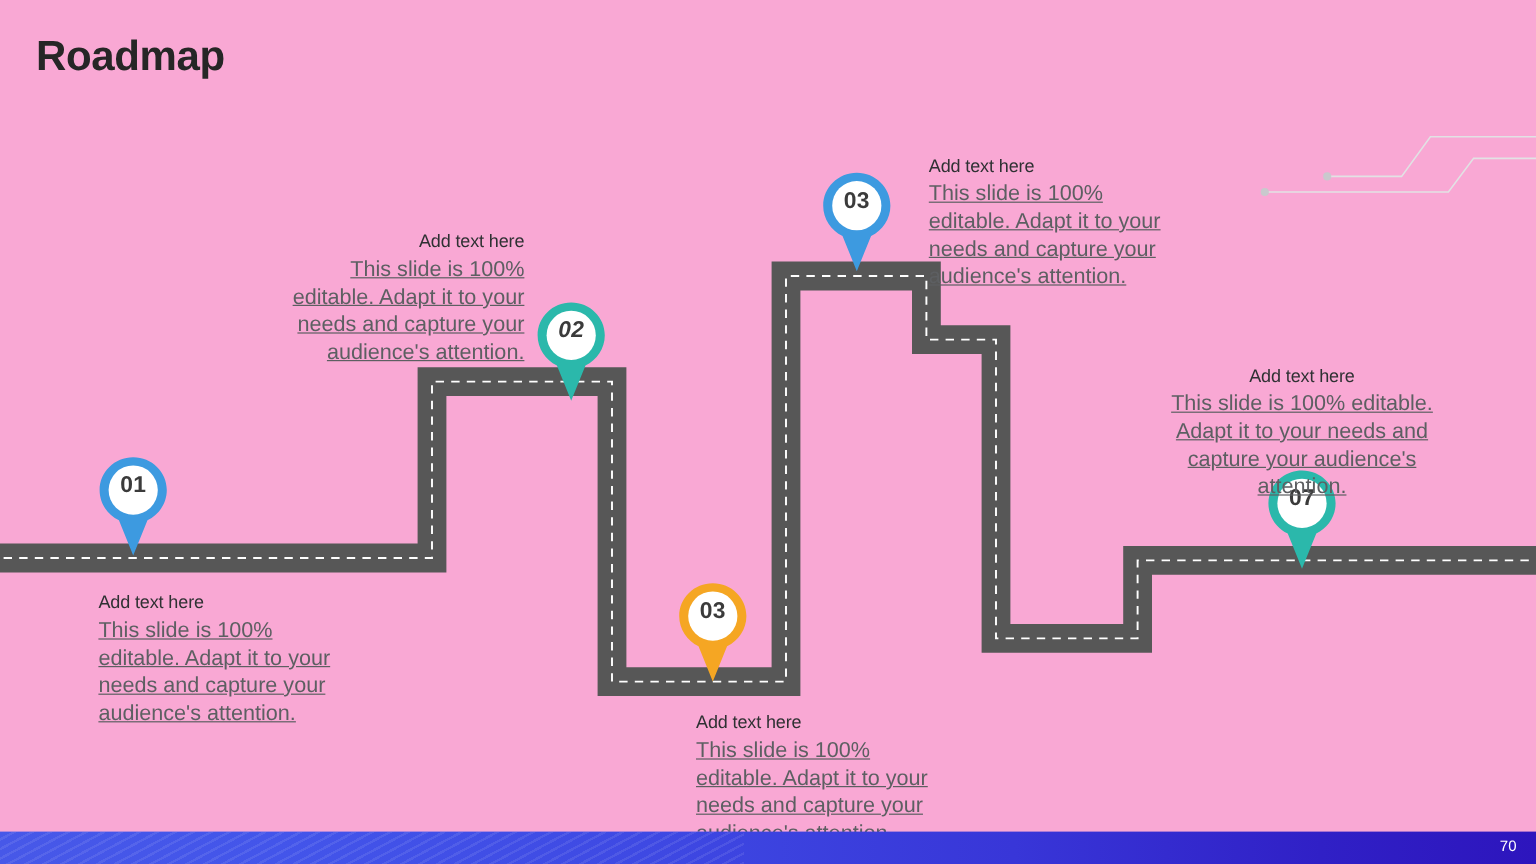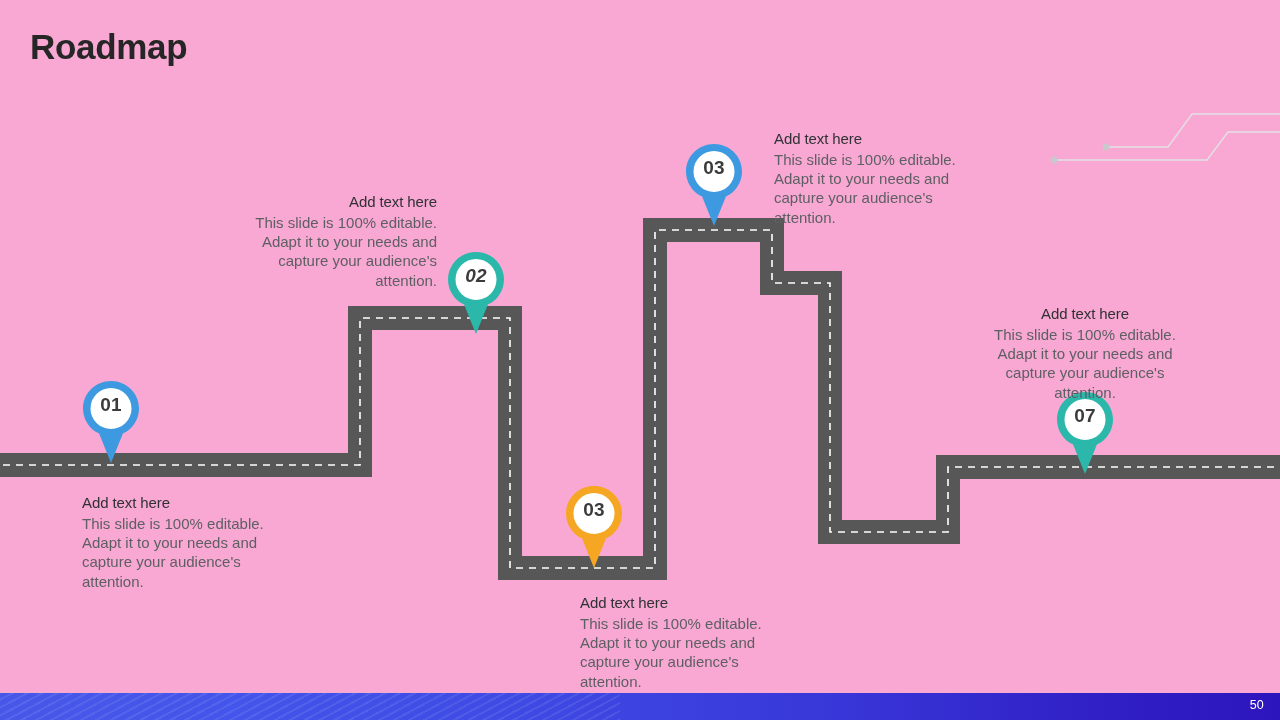--- a/index.html
+++ b/index.html
@@ -76,23 +76,24 @@
     width: 205px;
   }
   .tb-title {
     font-size: 15px;
     font-weight: normal;
     color: #2f3133;
     letter-spacing: -0.1px;
     margin-bottom: 3px;
   }
   .tb-body {
-    font-size: 15px;
+    font-size: 18px;
     color: #5d5f62;
     line-height: 1.28;
+    text-decoration: underline;
   }
   .align-left   { text-align: left; }
   .align-right  { text-align: right; }
   .align-center { text-align: center; }
 
   
   #bottom-bar {
     position: absolute;
     left: 0;
     top: 693px;
@@ -227,16 +228,16 @@
     </svg>
     <div class="pin-number">07</div>
   </div>
   <div class="textblock align-center" style="left:975px; top:305px; width:220px;">
     <div class="tb-title">Add text here</div>
     <div class="tb-body">This slide is 100% editable. Adapt it to your needs and capture your audience's attention.</div>
   </div>
 
   <div id="bottom-bar">
     <div id="bar-stripes"></div>
-    <div id="page-number">50</div>
+    <div id="page-number">70</div>
   </div>
 
 </div>
 
 </body></html>

